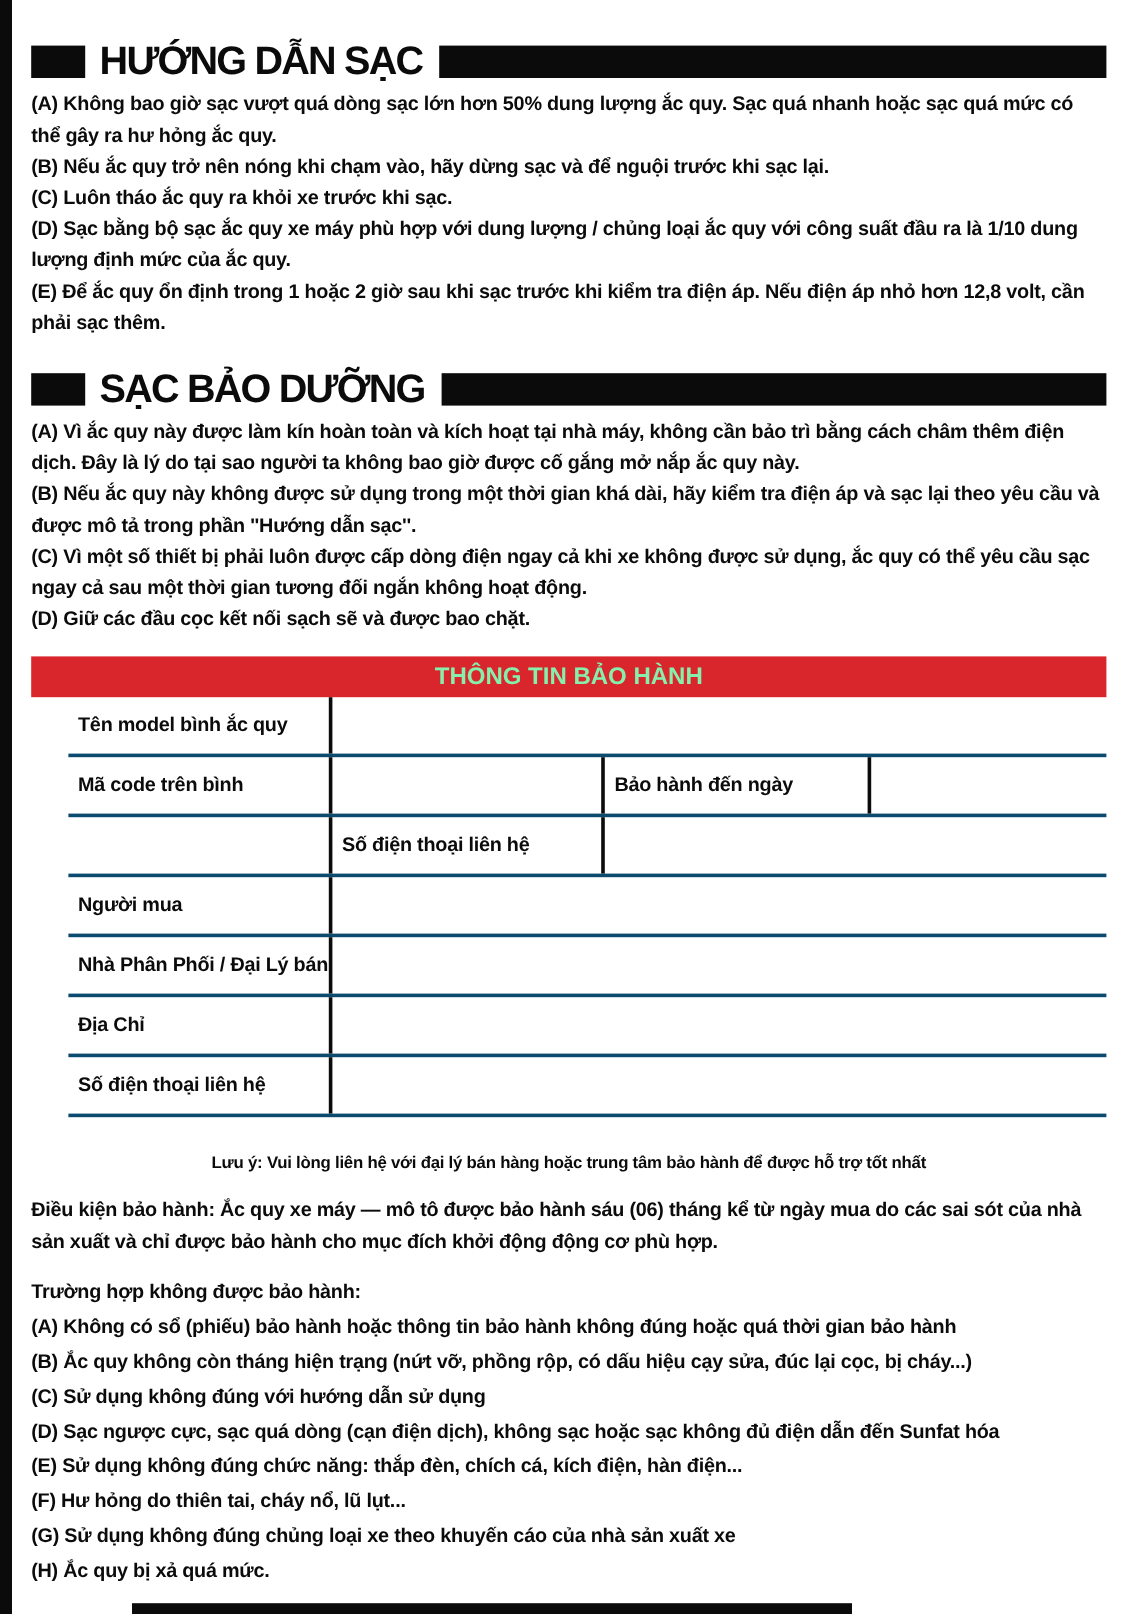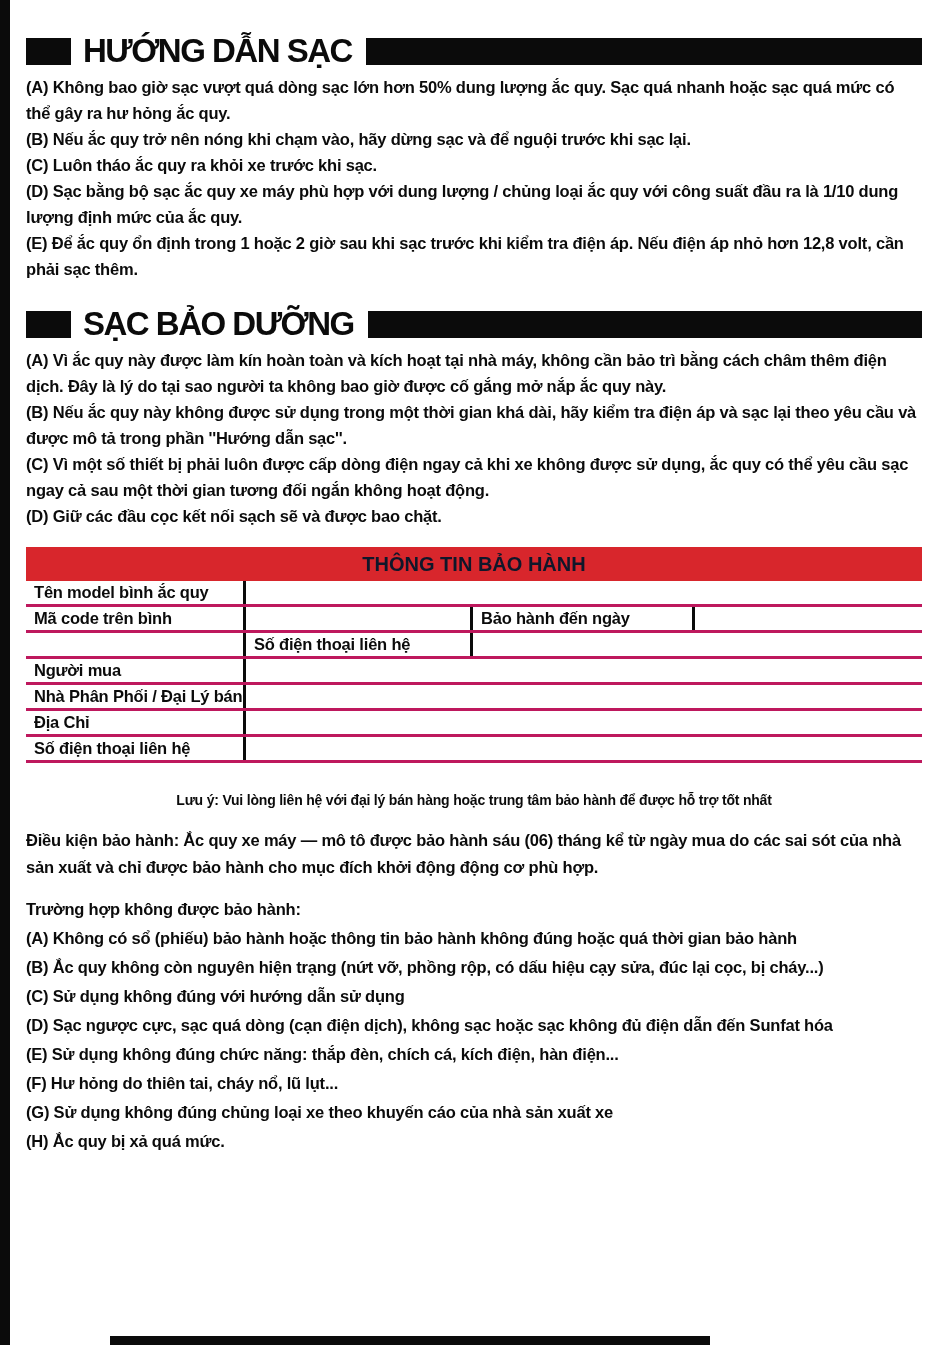--- a/index.html
+++ b/index.html
@@ -48,29 +48,30 @@
   .sec-body { margin-top: 3px; }
   .para {
     font-size: 16.5px; font-weight: bold;
     letter-spacing: -0.2px; line-height: 26px;
   }
   .sec-head.second { margin-top: 22px; }
   
   .wtable { margin-top: 18px; width: 896px; }
   .wt-head {
     height: 34px; line-height: 34px;
-    background: #d8262c; color: #0f172a;
+    background: #d8262c; color: #86efac;
     font-weight: bold; font-size: 20px;
     text-align: center;
   }
   .wt-row {
     display: grid;
     grid-template-columns: 220px 227px 222px 1fr;
-    height: 26px;
-    border-bottom: 3px solid #be185d;
+    height: 50px;
+    border-bottom: 3px solid #0c4a6e;
+    margin-left: 31px;
   }
   .wt-cell {
     display: flex; align-items: center;
     font-size: 16.5px; font-weight: bold;
     letter-spacing: -0.2px;
     padding-left: 8px;
   }
   .wt-cell.lbl { border-right: 3px solid #0b0b0b; }
   .wt-cell.val { border-right: 3px solid #0b0b0b; }
   .wt-cell.val.last, .wt-cell.val.span { border-right: none; }
@@ -155,21 +156,21 @@
       <div class="wt-cell val span"></div>
     </div>
   </div>
 
   <div class="note-luu-y">Lưu ý: Vui lòng liên hệ với đại lý bán hàng hoặc trung tâm bảo hành để được hỗ trợ tốt nhất</div>
   <div class="note-dieu-kien">Điều kiện bảo hành: Ắc quy xe máy — mô tô được bảo hành sáu (06) tháng kể từ ngày mua do các sai sót của nhà sản xuất và chỉ được bảo hành cho mục đích khởi động động cơ phù hợp.</div>
 
   <div class="excl-title">Trường hợp không được bảo hành:</div>
   <div>
     <div class="excl-item">(A) Không có sổ (phiếu) bảo hành hoặc thông tin bảo hành không đúng hoặc quá thời gian bảo hành</div>
-    <div class="excl-item">(B) Ắc quy không còn nguyên hiện trạng (nứt vỡ, phồng rộp, có dấu hiệu cạy sửa, đúc lại cọc, bị cháy...)</div>
+    <div class="excl-item">(B) Ắc quy không còn tháng hiện trạng (nứt vỡ, phồng rộp, có dấu hiệu cạy sửa, đúc lại cọc, bị cháy...)</div>
     <div class="excl-item">(C) Sử dụng không đúng với hướng dẫn sử dụng</div>
     <div class="excl-item">(D) Sạc ngược cực, sạc quá dòng (cạn điện dịch), không sạc hoặc sạc không đủ điện dẫn đến Sunfat hóa</div>
     <div class="excl-item">(E) Sử dụng không đúng chức năng: thắp đèn, chích cá, kích điện, hàn điện...</div>
     <div class="excl-item">(F) Hư hỏng do thiên tai, cháy nổ, lũ lụt...</div>
     <div class="excl-item">(G) Sử dụng không đúng chủng loại xe theo khuyến cáo của nhà sản xuất xe</div>
     <div class="excl-item">(H) Ắc quy bị xả quá mức.</div>
   </div>
 
 </div>
 

